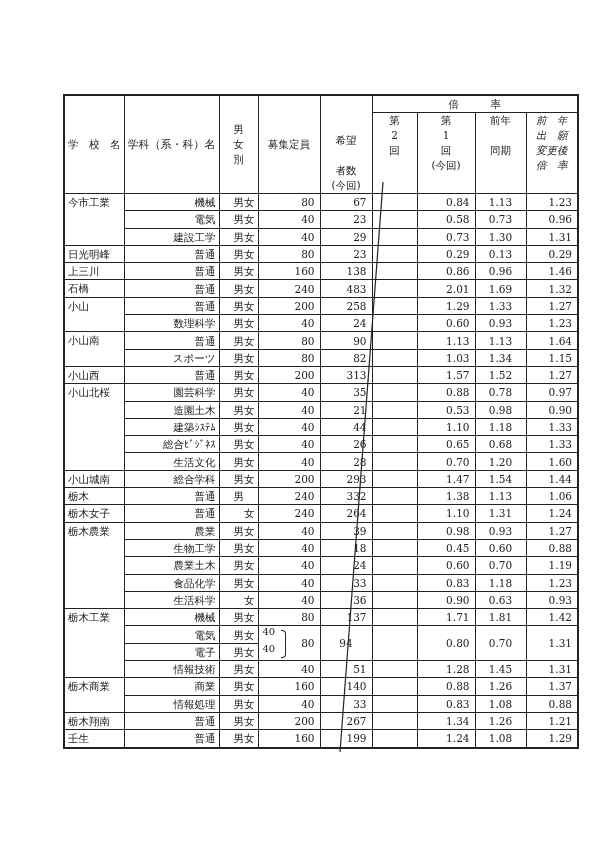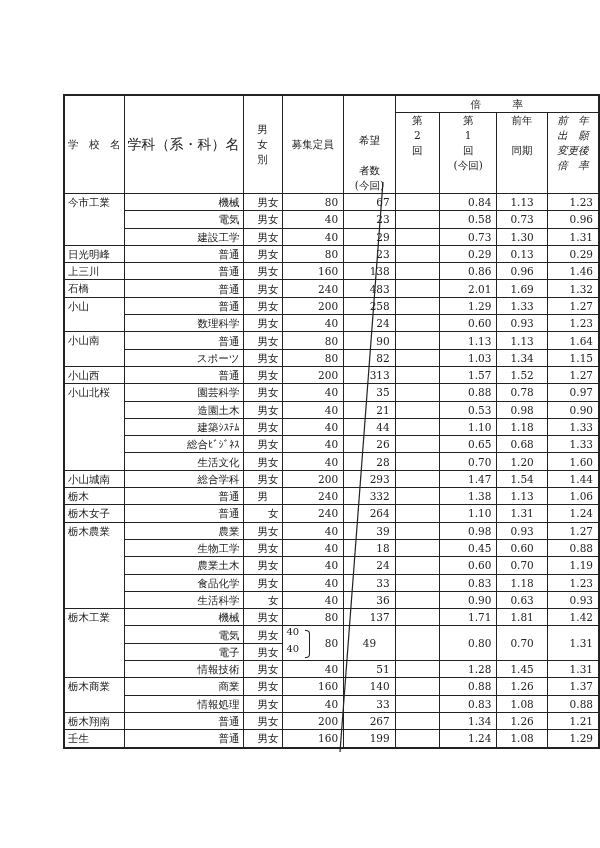--- a/index.html
+++ b/index.html
@@ -8,21 +8,21 @@
   table{border-collapse:collapse;table-layout:fixed;font-size:10.5px;}
   td,th{border:1px solid #222;padding:0 3px;height:16.3px;line-height:16px;white-space:nowrap;overflow:hidden;font-weight:normal;}
   table{border:2px solid #222;}
   th{vertical-align:middle;text-align:center;line-height:15px;}
   .school{text-align:left;vertical-align:top;}
   .dept{text-align:right;}
   .gender{text-align:left;padding-left:14px;}
   .gender.right{text-align:right;}
   .num{text-align:right;padding-right:5px;}
   .ctr{text-align:center;}
-  .hdr-small{font-size:14px;}
+  .hdr-small{font-size:11px;}
   .stack span{display:block;}
   .brace{position:relative;}
   .brace .sub{position:absolute;left:4px;font-size:10px;line-height:12px;}
   .brace .sub.top{top:0px;}
   .brace .sub.bot{top:17px;}
   .brace .bracket{position:absolute;left:22px;top:4px;width:4px;height:26px;border:1px solid #222;border-left:none;border-radius:0 4px 4px 0;}
   .brace .tot{position:absolute;right:5px;top:9px;}
   .tall{vertical-align:middle;}
   svg#diag{position:absolute;left:0;top:0;pointer-events:none;}
 </style>
@@ -353,21 +353,21 @@
         </tr>
         <tr>
           <td class="dept">電気</td>
           <td class="gender">男女</td>
           <td class="brace" rowspan="2">
             <span class="sub top">40</span>
             <span class="sub bot">40</span>
             <span class="bracket"></span>
             <span class="tot">80</span>
           </td>
-          <td class="ctr tall" rowspan="2">49</td>
+          <td class="ctr tall" rowspan="2">94</td>
           <td rowspan="2"></td>
           <td class="num tall" rowspan="2">0.80</td>
           <td class="ctr tall" rowspan="2">0.70</td>
           <td class="num tall" rowspan="2">1.31</td>
         </tr>
         <tr>
           <td class="dept">電子</td>
           <td class="gender">男女</td>
         </tr>
         <tr>

